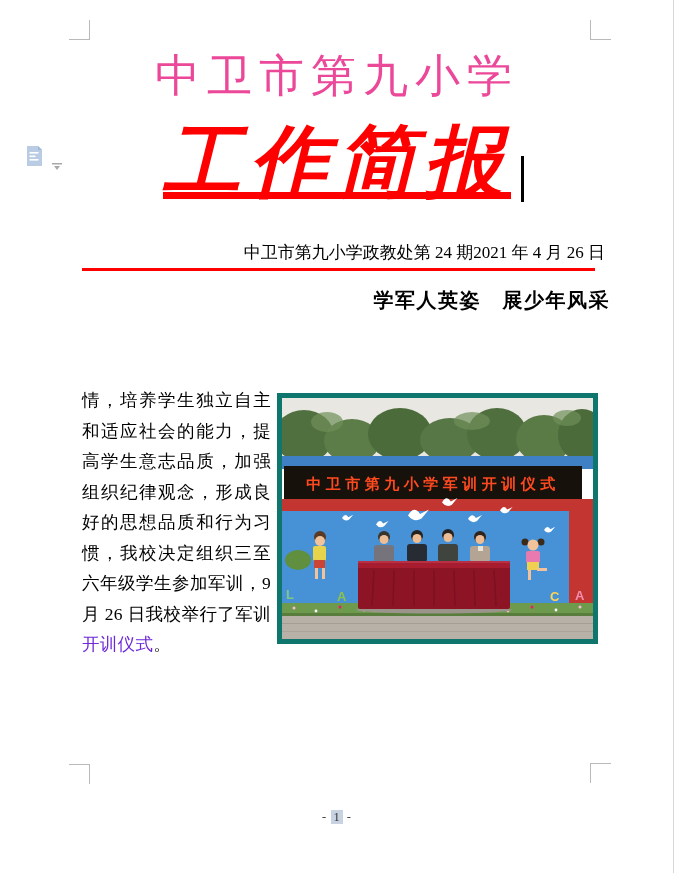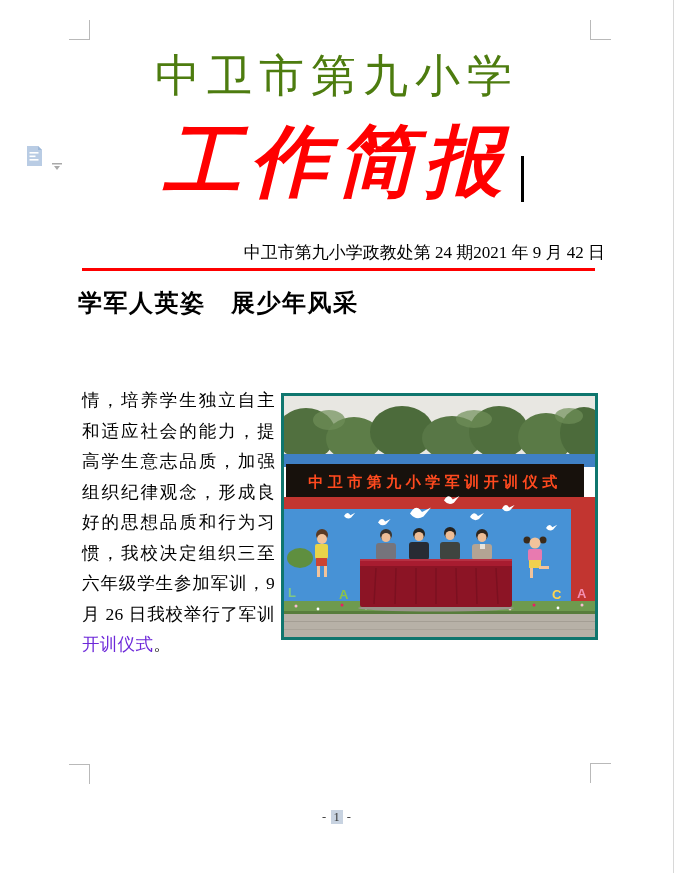--- a/index.html
+++ b/index.html
@@ -12,52 +12,52 @@
   .crop{position:absolute;width:20px;height:19px;}
   .crop.tl{left:69px;top:20px;border-right:1px solid #b9b9b9;border-bottom:1px solid #b9b9b9;}
   .crop.tr{left:590px;top:20px;border-left:1px solid #b9b9b9;border-bottom:1px solid #b9b9b9;}
   .crop.bl{left:69px;top:764px;border-right:1px solid #b9b9b9;border-top:1px solid #b9b9b9;}
   .crop.br{left:590px;top:763px;border-left:1px solid #b9b9b9;border-top:1px solid #b9b9b9;}
   .margin-doc{position:absolute;left:26px;top:146px;width:17px;height:21px;cursor:pointer;}
   .margin-arrow{position:absolute;left:52px;top:157px;width:10px;height:8px;cursor:pointer;}
   
   .school{
     position:absolute;left:0;top:46px;width:674px;text-align:center;
-    color:#4d7c0f;font-size:45px;letter-spacing:7px;font-weight:500;white-space:nowrap;
+    color:#ec4899;font-size:45px;letter-spacing:7px;font-weight:500;white-space:nowrap;
   }
   .bulletin{
     position:absolute;left:0;top:110px;width:674px;text-align:center;
-    color:#ff0000;font-size:78px;font-weight:bold;font-style:italic;letter-spacing:9px;white-space:nowrap;
+    color:#ff0000;font-size:78px;font-weight:bold;font-style:italic;letter-spacing:9px;white-space:nowrap;text-decoration:underline;
   }
   .caret{position:absolute;left:521px;top:156px;width:3px;height:46px;background:#000;}
   
   .issue-line{
     position:absolute;left:70px;top:241px;width:535px;display:flex;justify-content:flex-end;
     font-size:17px;white-space:nowrap;
   }
   .red-rule{position:absolute;left:82px;top:268px;width:513px;height:3px;background:#fe0000;}
   
   .headline{
-    position:absolute;left:78px;top:287px;width:516px;text-align:left;
-    font-size:24px;font-weight:bold;letter-spacing:1.5px;white-space:nowrap;
+    position:absolute;left:94px;top:287px;width:516px;text-align:right;
+    font-size:20px;font-weight:bold;letter-spacing:1.5px;white-space:nowrap;
   }
   .subtitle{
     position:absolute;left:82px;top:334px;width:516px;text-align:right;
     font-size:17.5px;letter-spacing:1px;white-space:nowrap;
   }
   .body-text{
     position:absolute;left:82px;top:385px;width:516px;
     font-size:17.5px;line-height:30.5px;letter-spacing:0.3px;text-align:justify;
   }
   .body-text .p1{margin:0;text-indent:36px;}
   .body-text .p2{margin:0;}
   .hl{color:#6d28d9;}
   .photo-float{
     float:right;width:311px;height:241px;margin:8px 0 4px 6px;
-    border:3px solid #0f766e;display:block;
+    border:5px solid #0f766e;display:block;
   }
   .photo-float svg{display:block;}
   
   .footer{
     position:absolute;left:0;top:810px;width:674px;text-align:center;
     font-size:12.5px;color:#3c3c3c;letter-spacing:1px;
   }
   .page-num{background:#c8d3e1;color:#333;padding:0 2px;}
 </style>
 </head>
@@ -87,21 +87,21 @@
     </svg>
   </div>
 
   <div class="school">中卫市第九小学</div>
   <div class="bulletin">工作简报</div>
   <div class="caret"></div>
 
   <div class="issue-line">
     <span>中卫市第九小学政教处</span>
     <span>第 24 期</span>
-    <span>2021 年 9 月 42 日</span>
+    <span>2021 年 4 月 26 日</span>
   </div>
   <div class="red-rule"></div>
 
   <div class="headline">学军人英姿　展少年风采</div>
 
   <div class="body-text">
     <div class="p2">
       <span class="photo-float">
         <svg width="311" height="241" viewBox="0 0 311 241">
 

